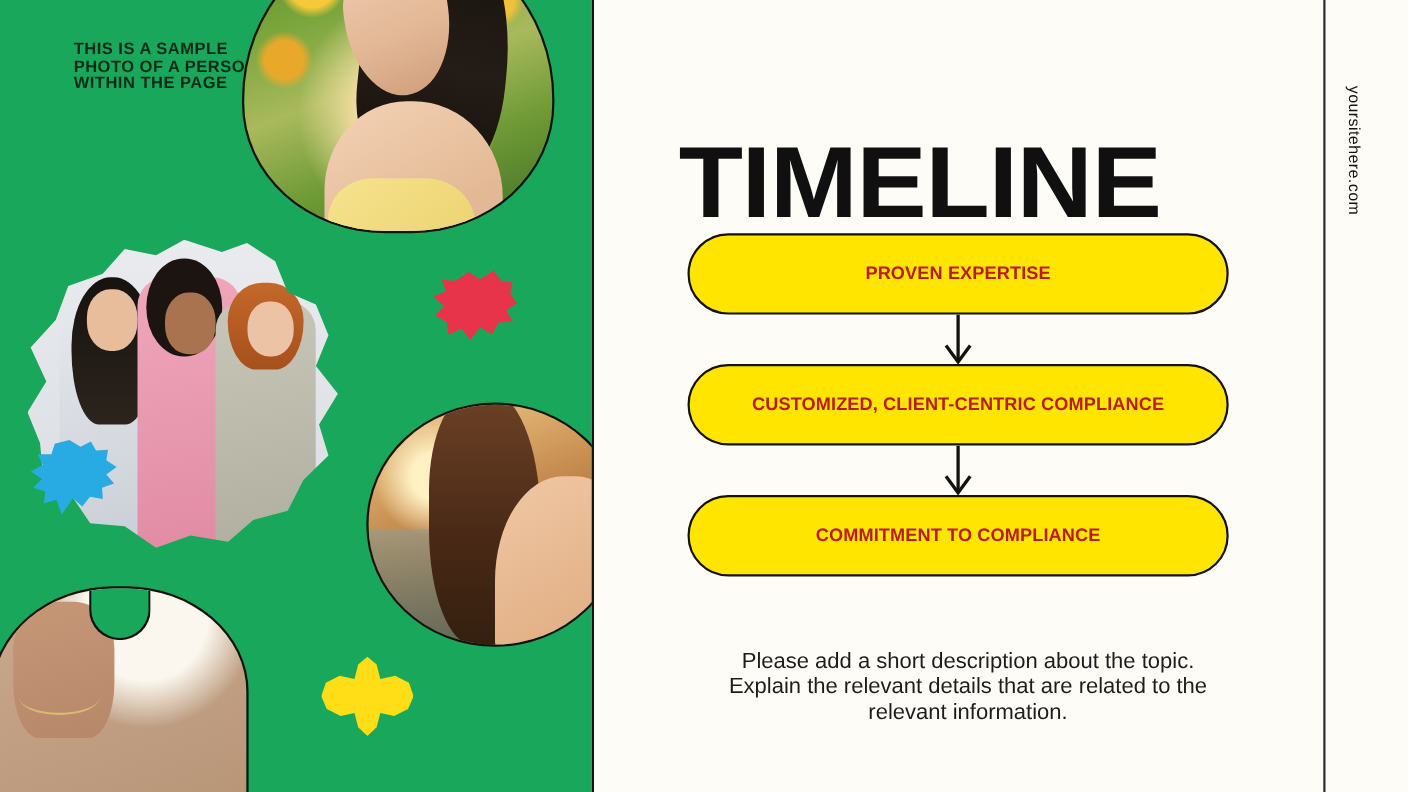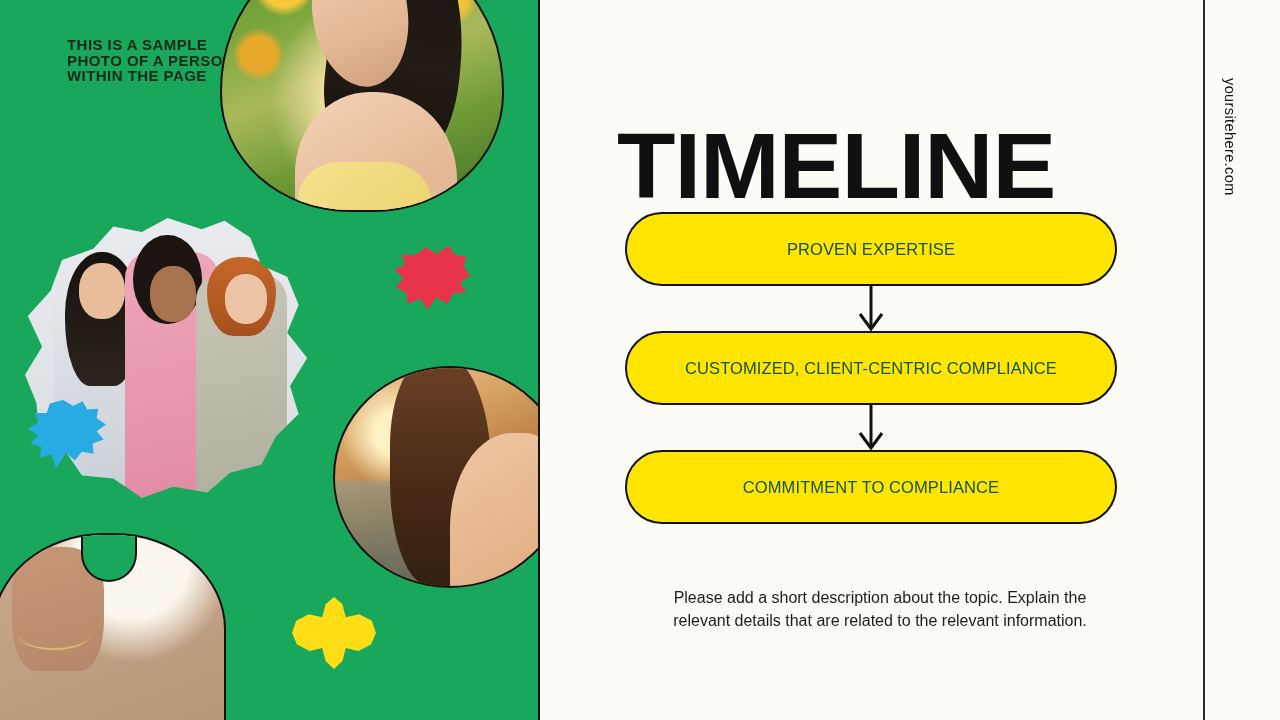--- a/index.html
+++ b/index.html
@@ -317,41 +317,41 @@
     background: #FFE500;
     border: 2.5px solid #14120f;
     border-radius: 40px;
     display: flex;
     align-items: center;
     justify-content: center;
     box-sizing: border-box;
   }
   .flow-step-label {
     font-size: 16.5px;
-    font-weight: 400;
+    font-weight: 700;
     letter-spacing: 0.1px;
-    color: #14532d;
+    color: #b91c1c;
     text-align: center;
   }
   .flow-arrow {
     width: 492px;
     height: 45px;
     display: flex;
     align-items: center;
     justify-content: center;
   }
   .flow-arrow svg { display: block; }
 
   .flow-desc {
     position: absolute;
     left: 660px;
     top: 570px;
     width: 440px;
     text-align: center;
-    font-size: 16px;
+    font-size: 20px;
     line-height: 23.4px;
     color: #1c1c1c;
   }
 </style>
 </head>
 <body>
 
 <div class="slide">
 
   <div class="left-panel">

